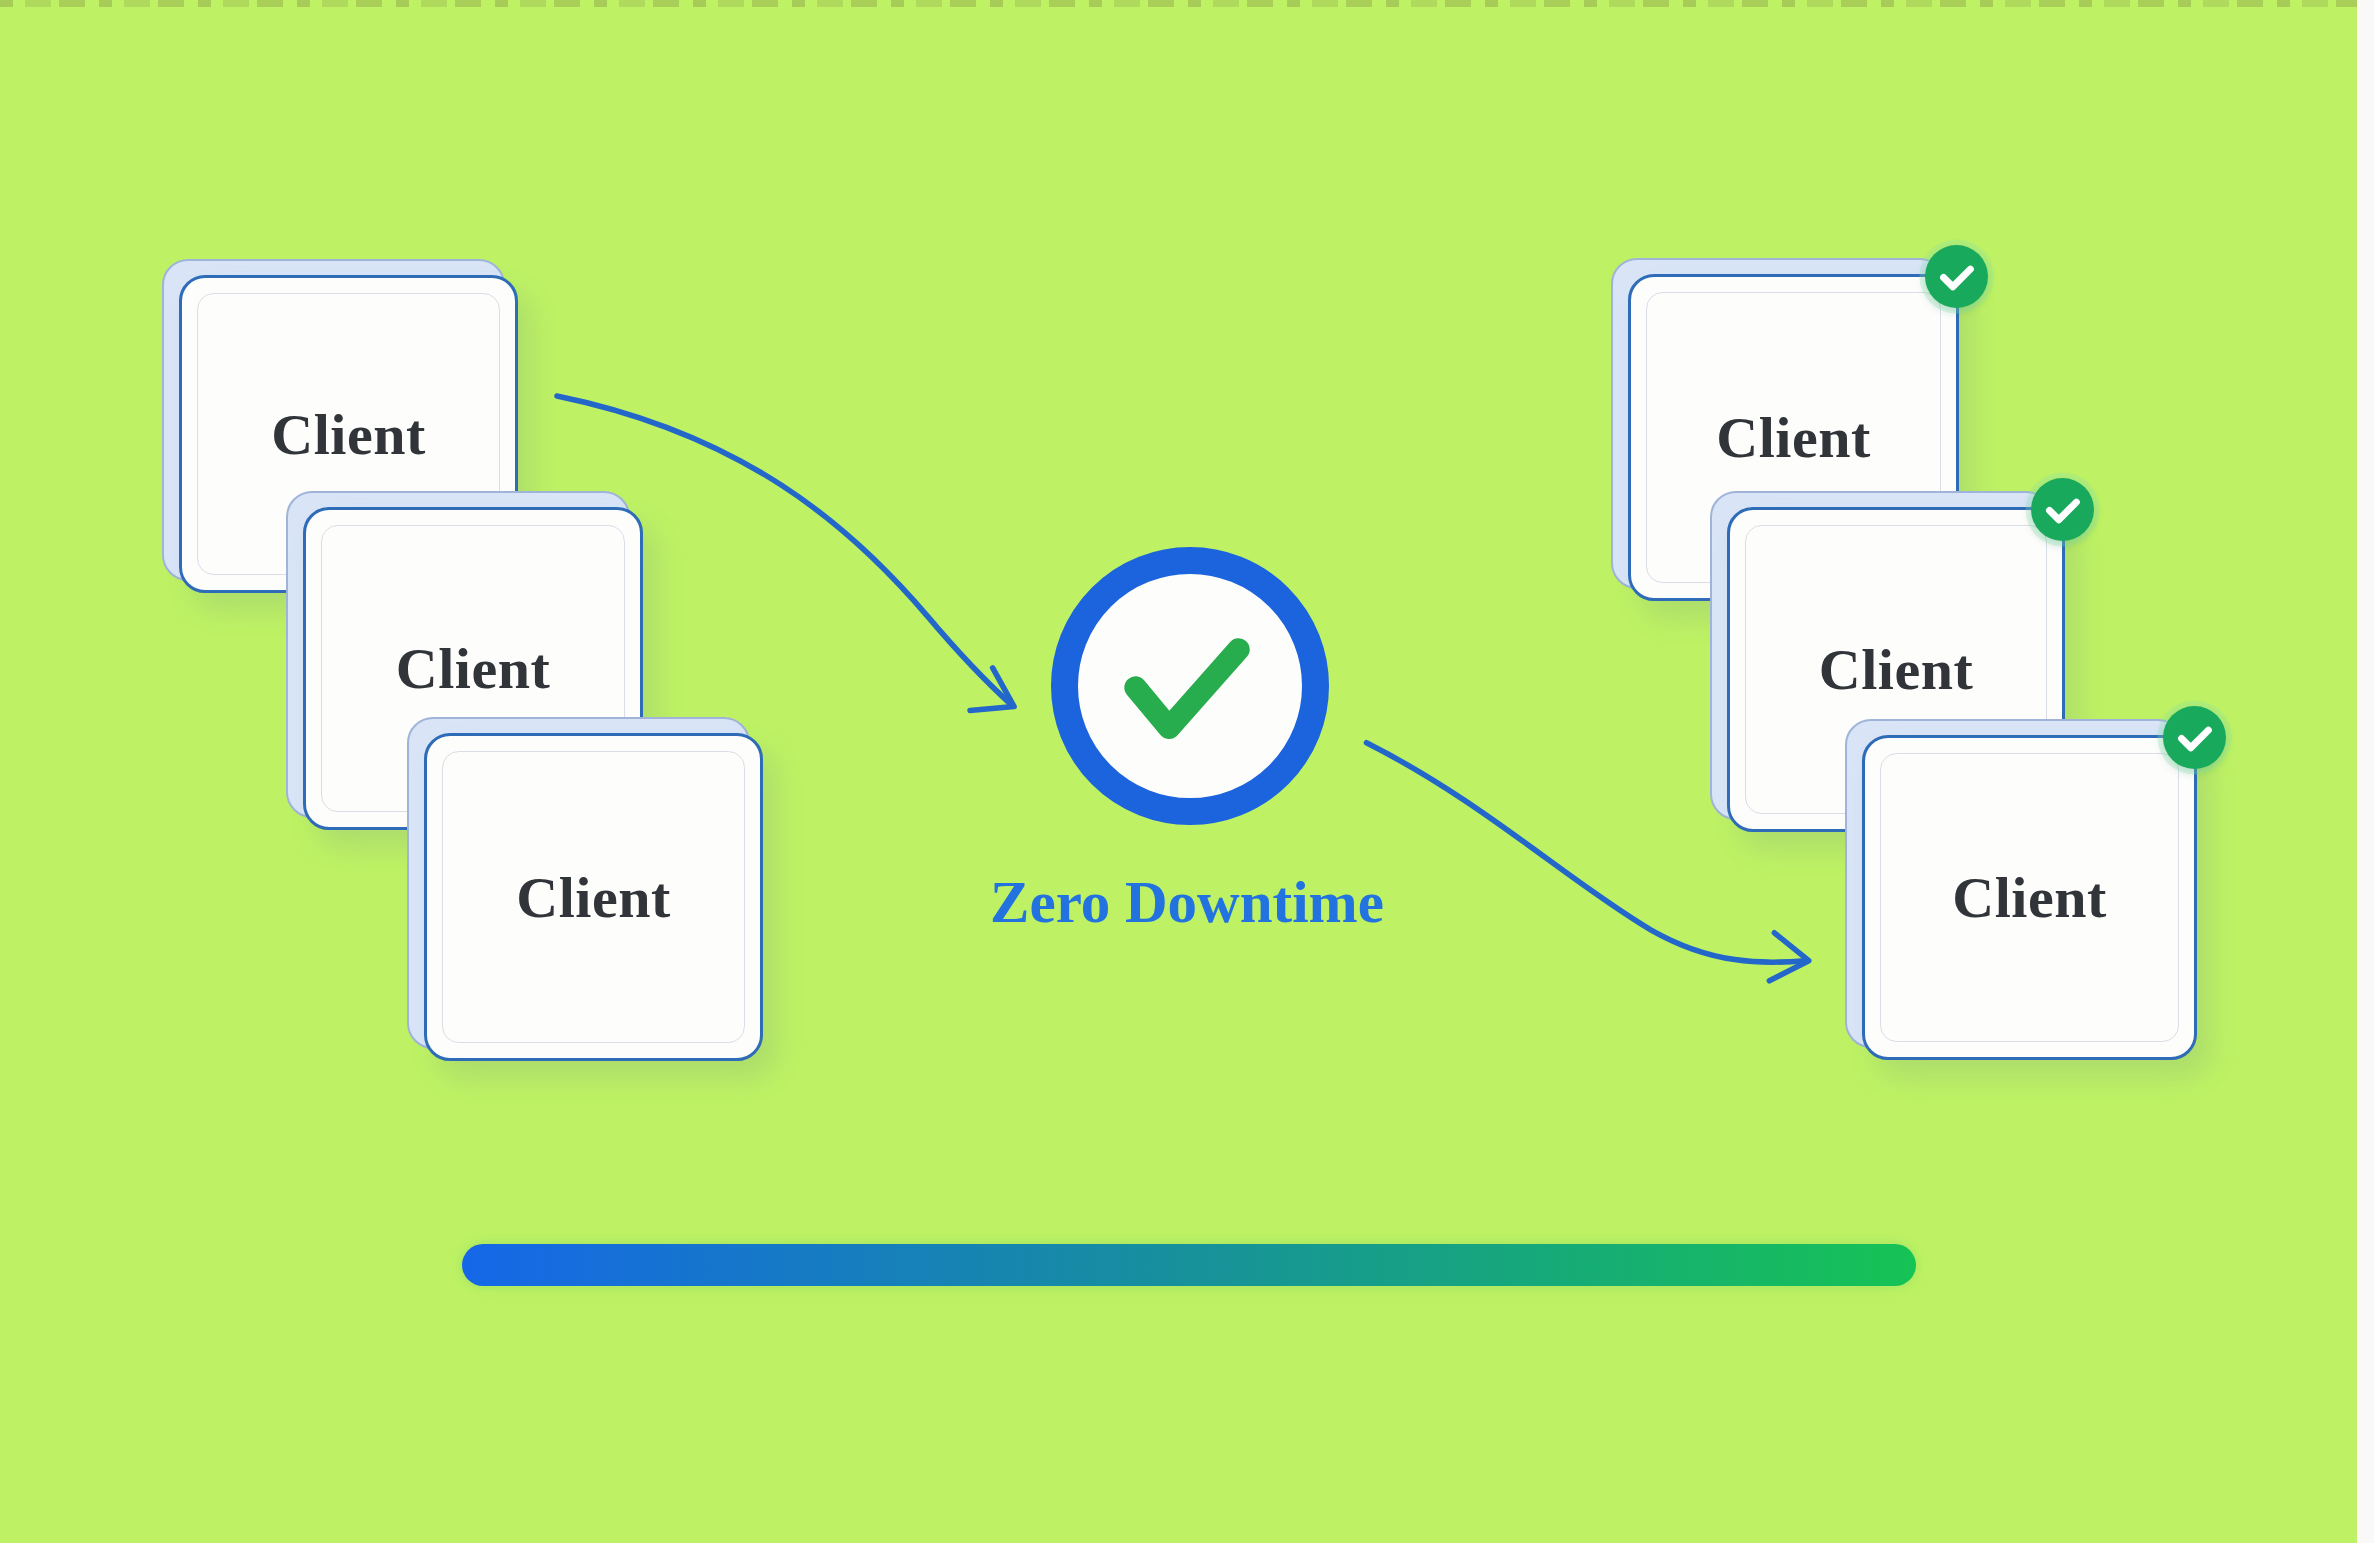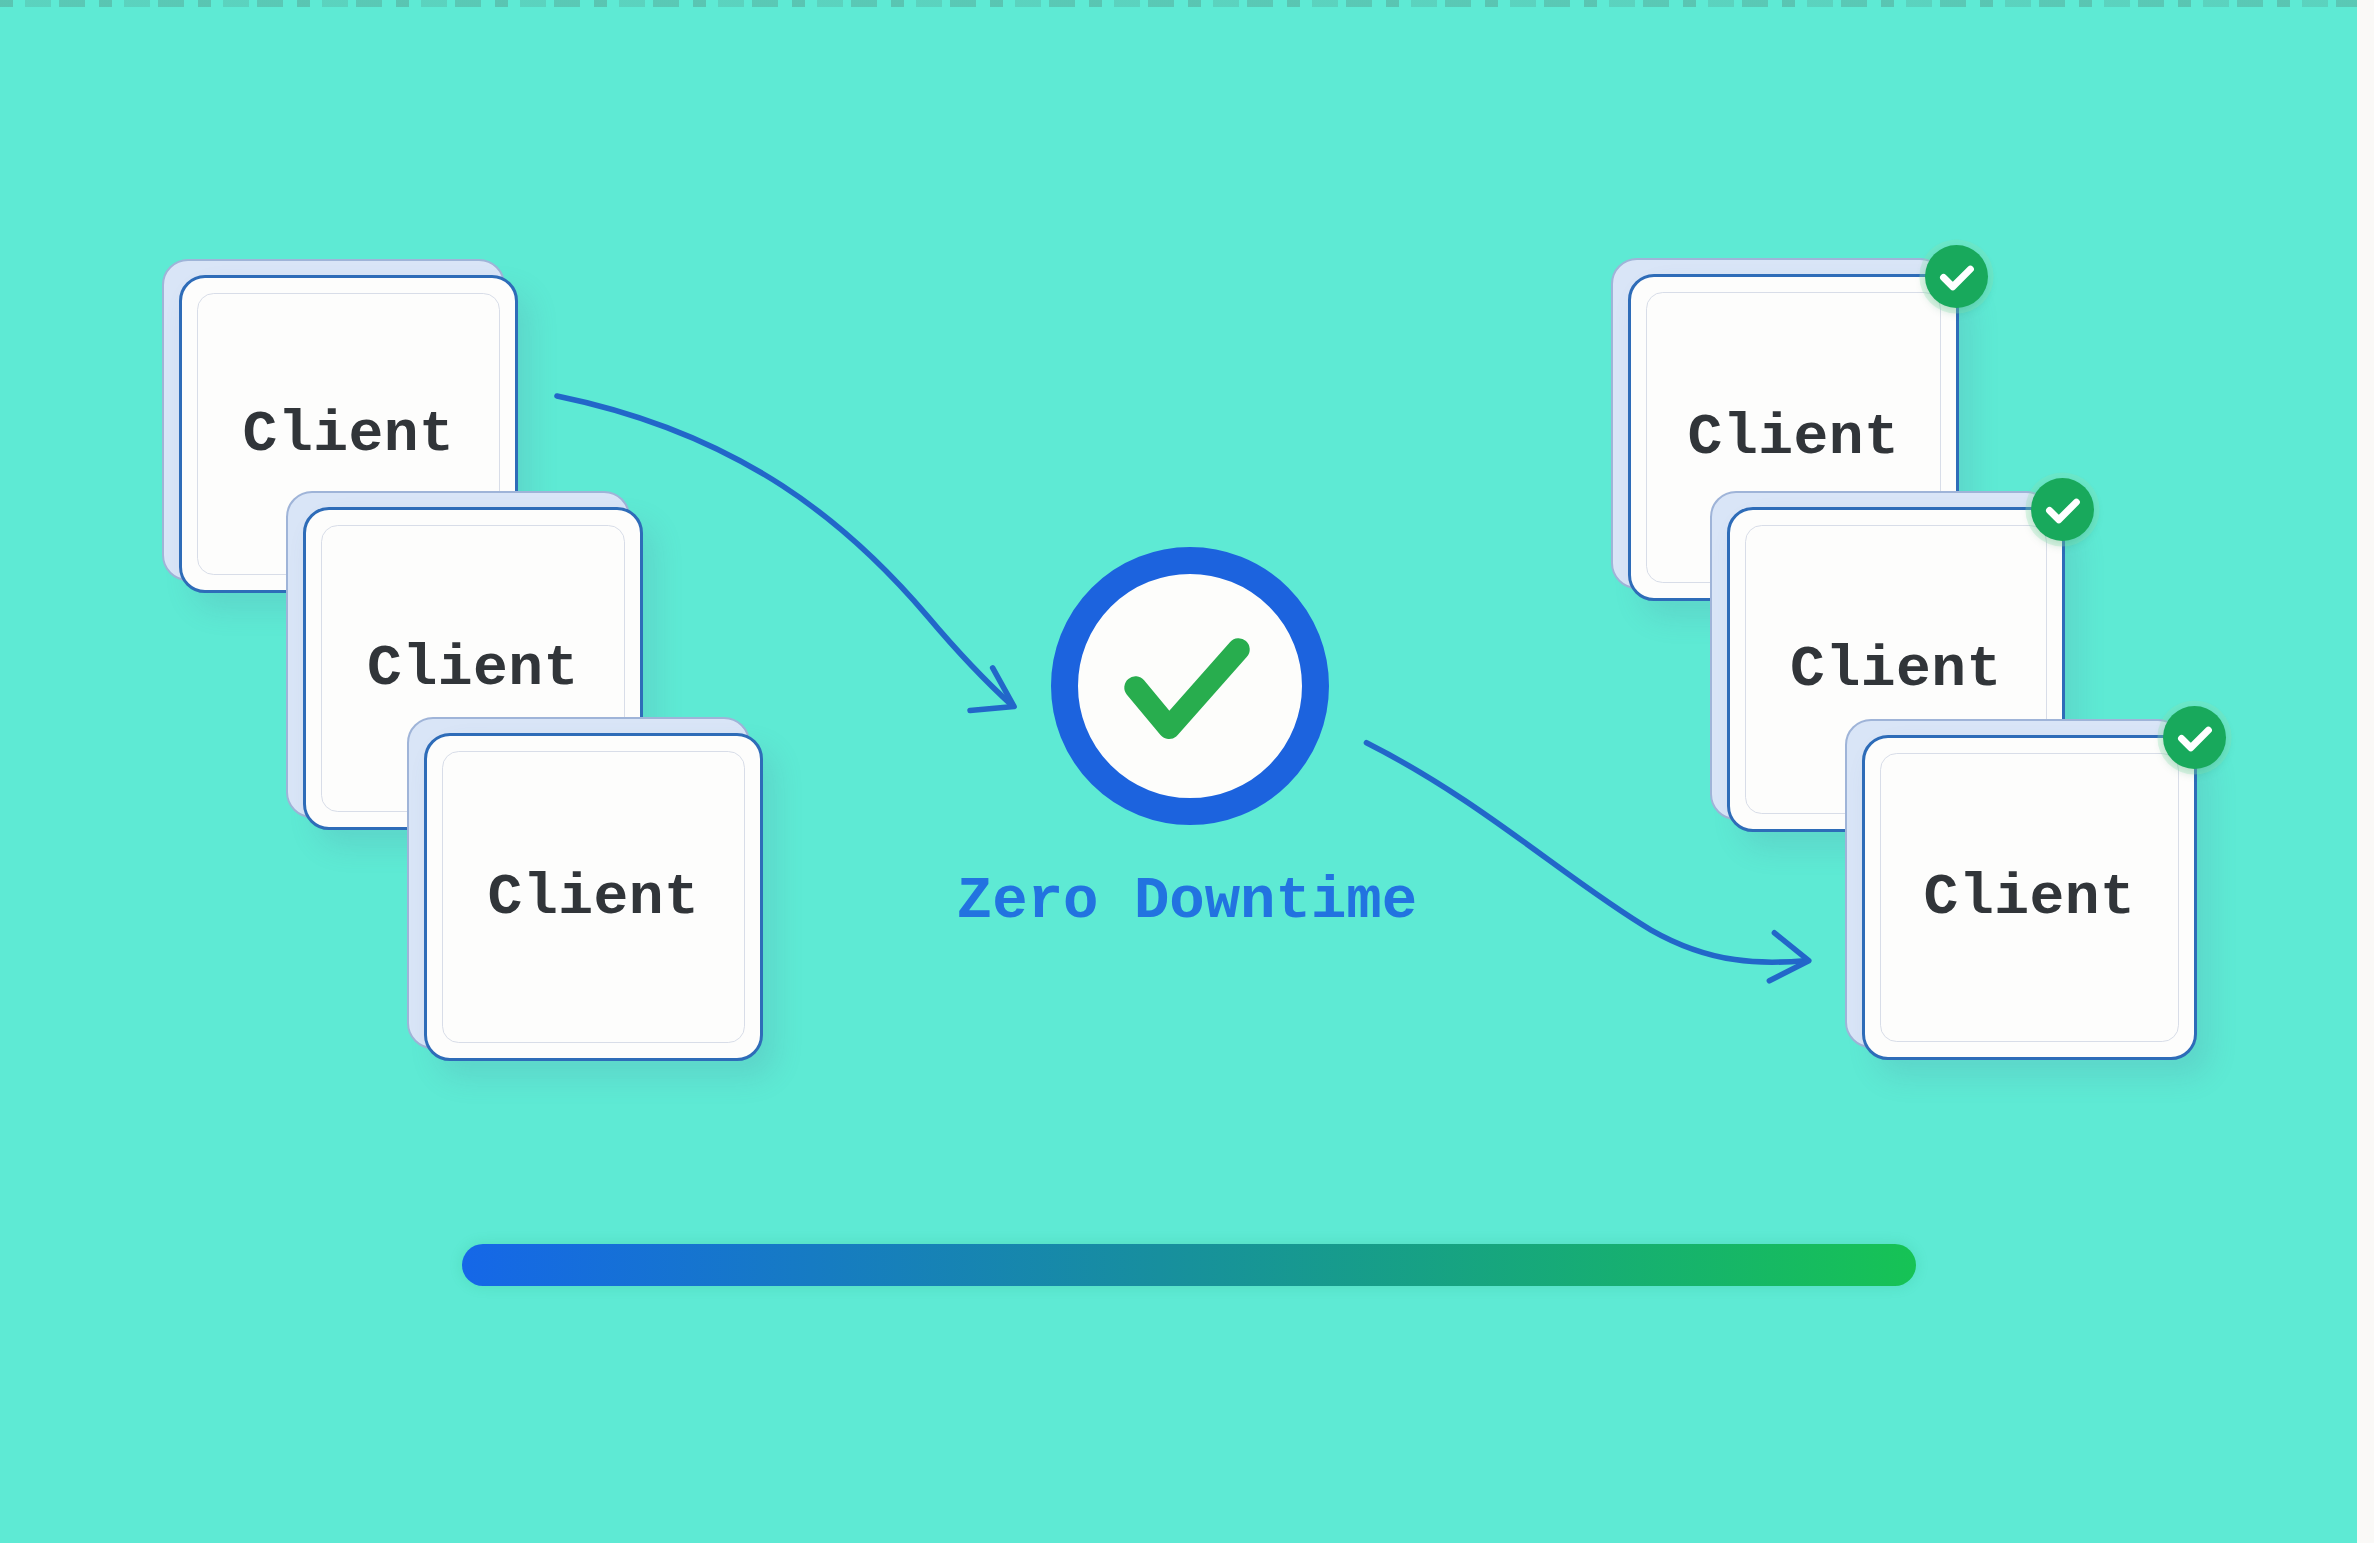--- a/index.html
+++ b/index.html
@@ -1,21 +1,21 @@
 <!DOCTYPE html>
 <html style="font-size:15px"><head>
 <meta charset="utf-8">
 <style>
   html,body{margin:0;padding:0;background:#faf9f7;}
   .canvas{
     position:relative;
     width:2357px;height:1543px;
-    background:#5eead4;
+    background:#bef264;
     overflow:hidden;
-    font-family:Liberation Mono, monospace;
+    font-family:Liberation Serif, serif;
   }
 
   
   .top-artifact{
     position:absolute;top:0;left:0;right:0;height:6.5px;
     opacity:.35;
     background:
       repeating-linear-gradient(90deg,
         rgba(70,42,36,.55) 0 13px, transparent 13px 25px,
         rgba(70,42,36,.35) 25px 51px, transparent 51px 59px,

